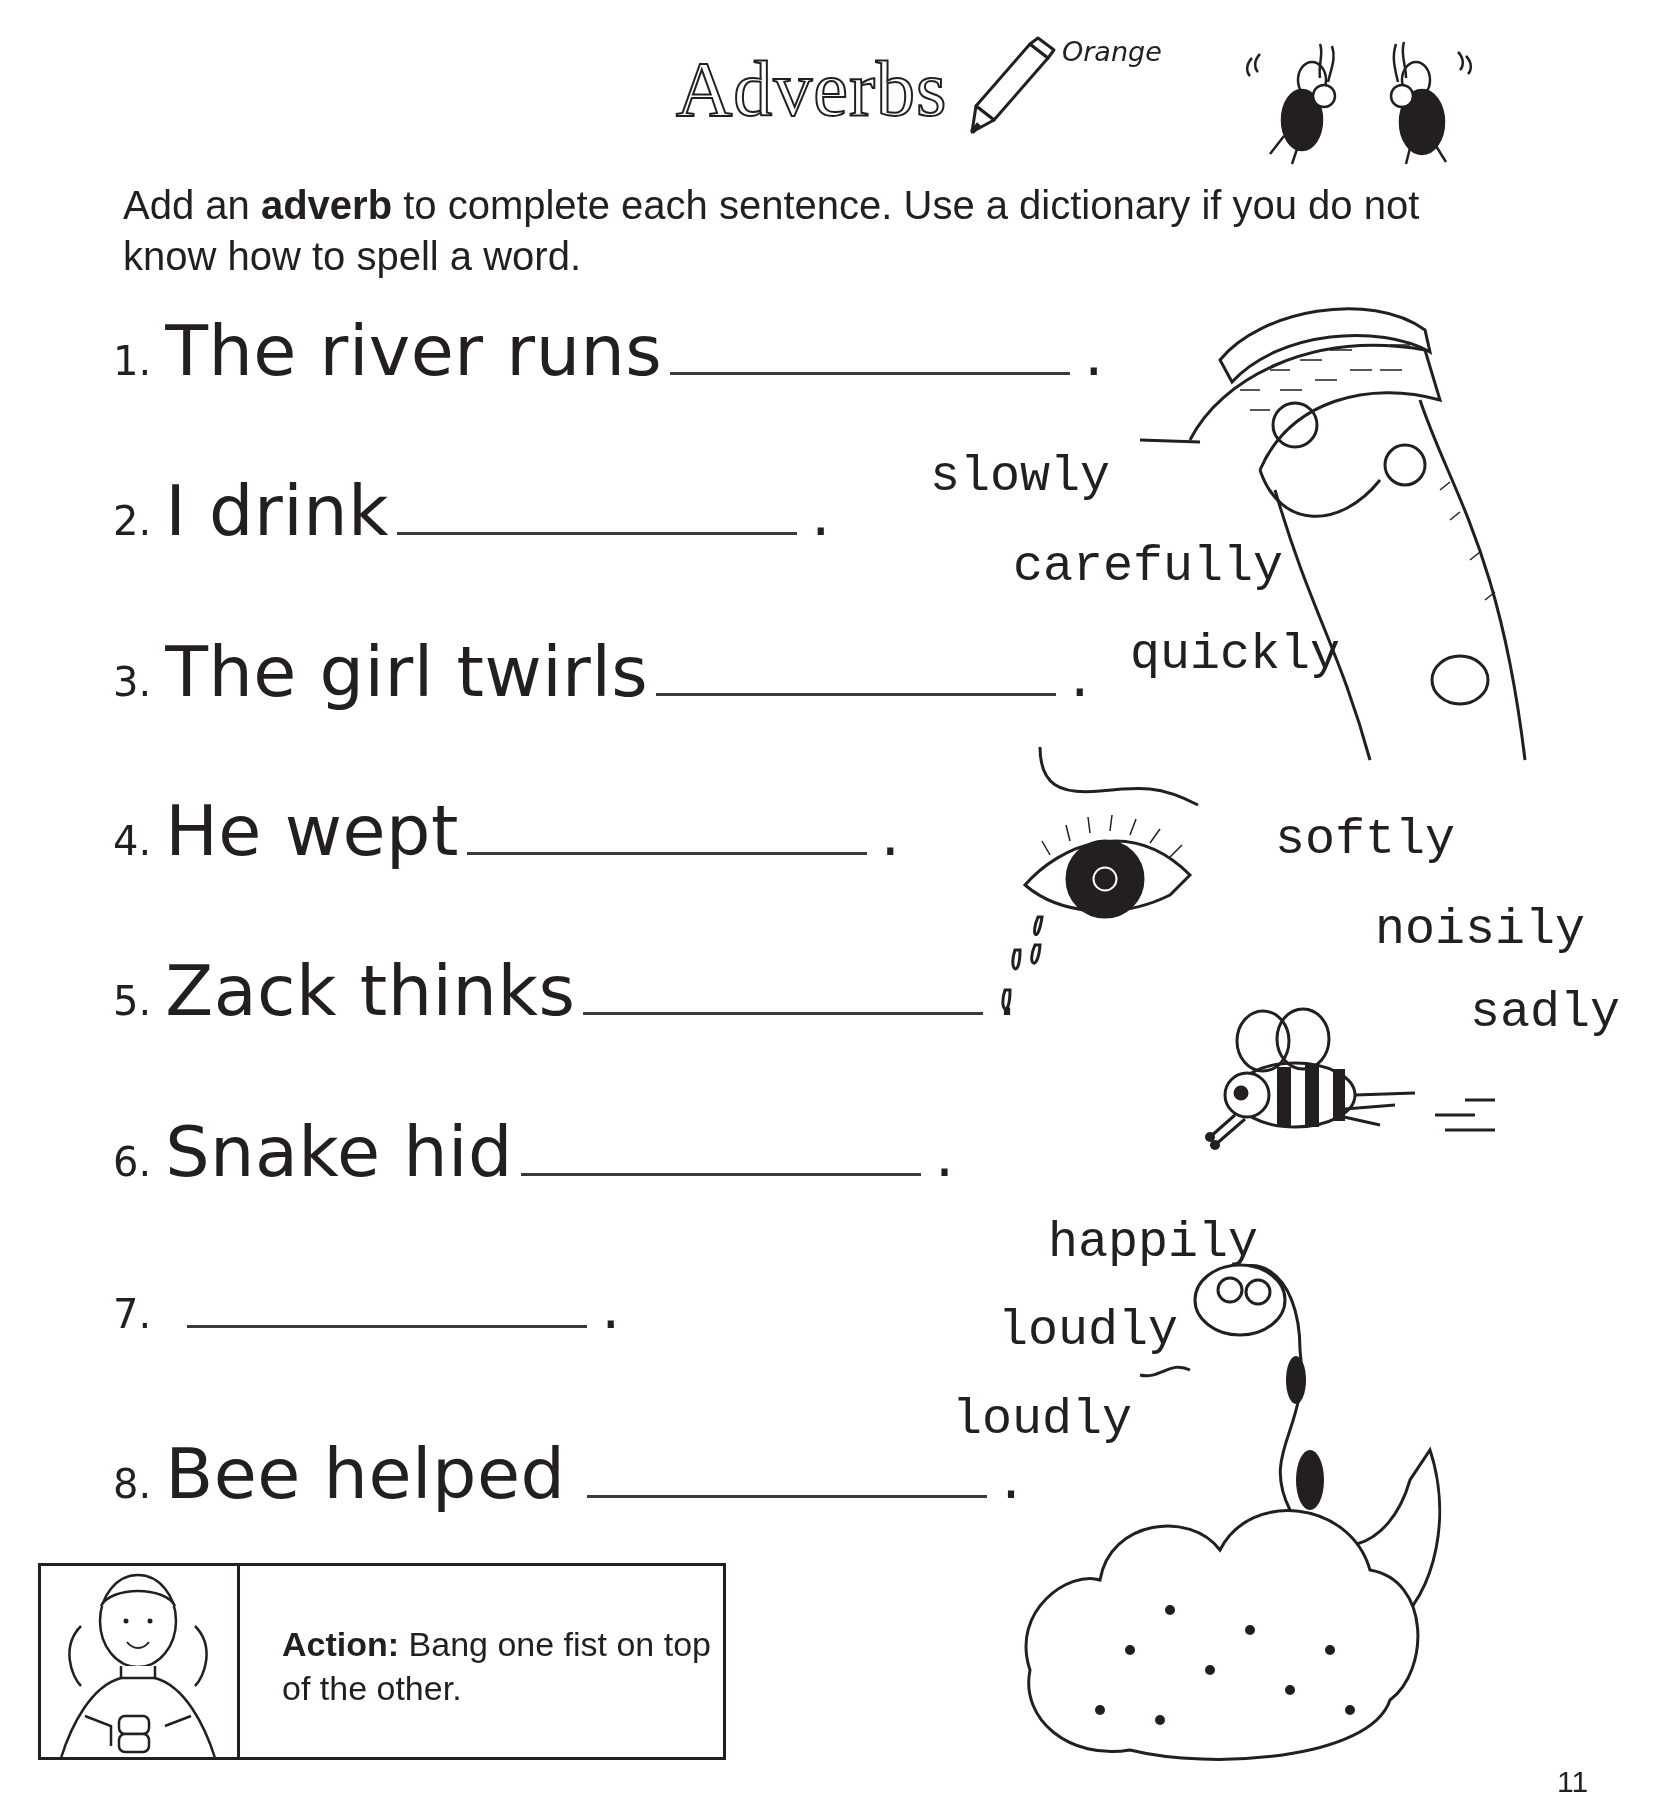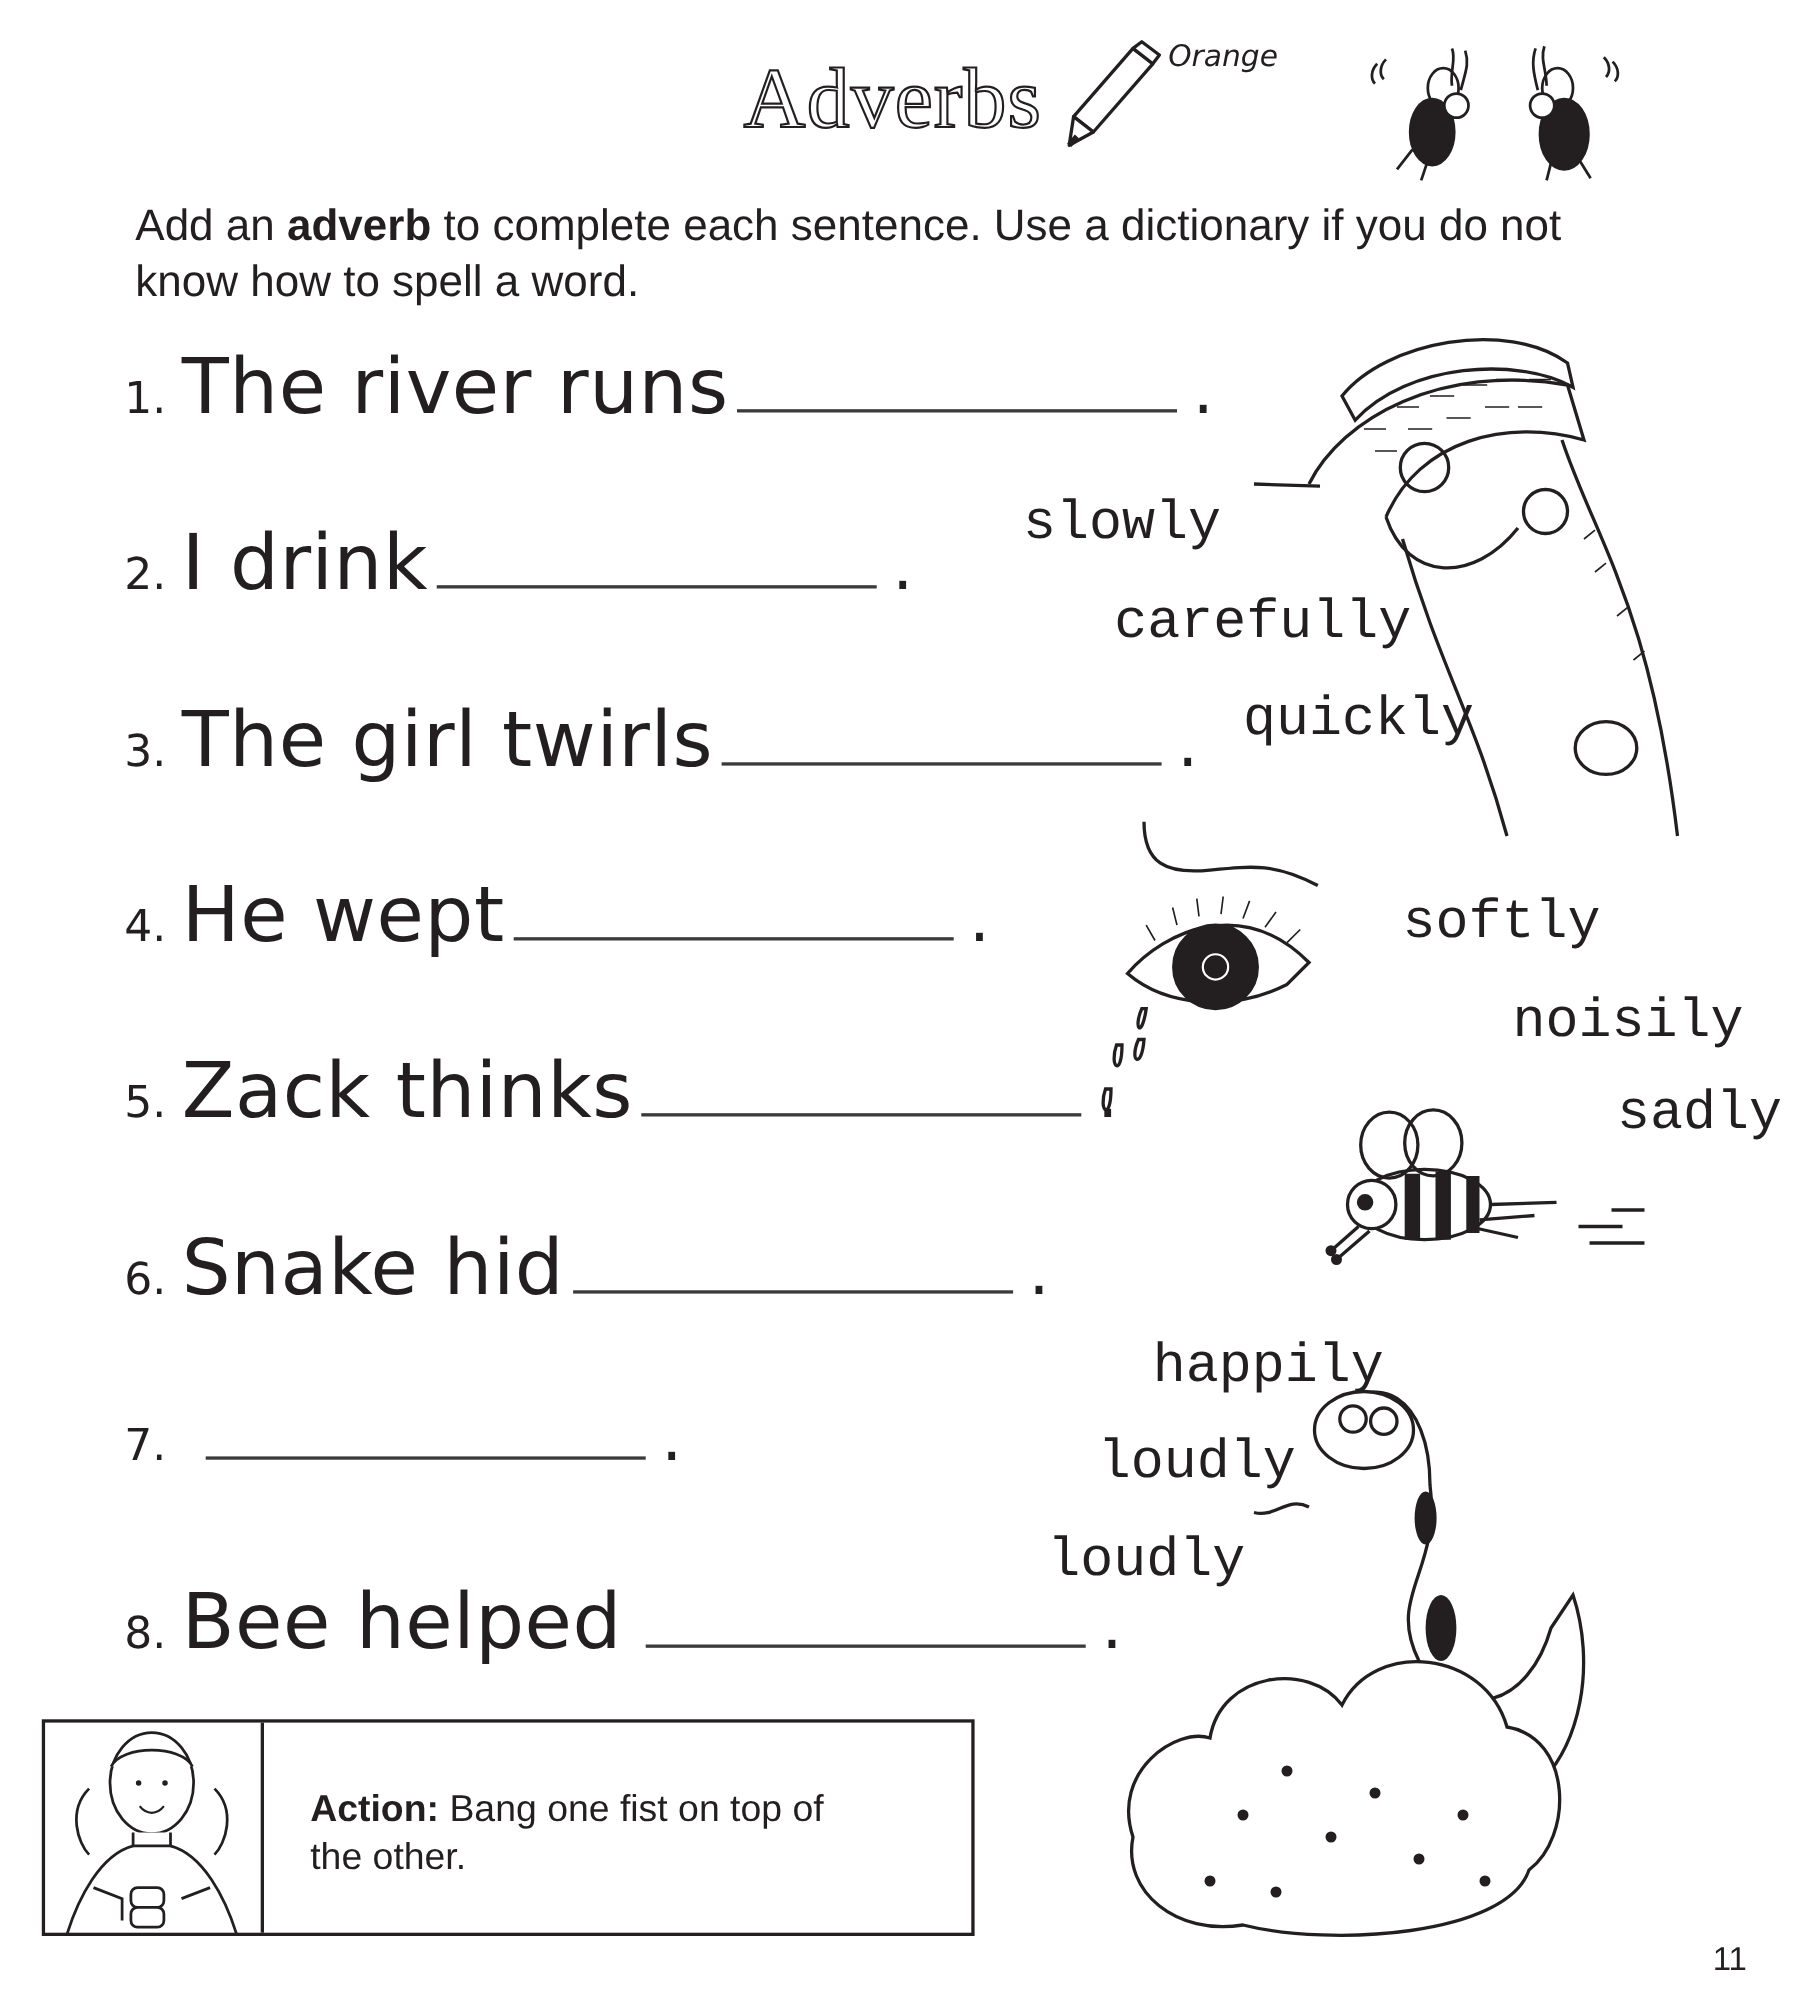--- a/index.html
+++ b/index.html
@@ -15,21 +15,21 @@
     font-size: 40px; line-height: 51px; color: #231f20;
   }
   .instructions b { font-weight: bold; }
   .sentence { left: 113px; height: 90px; font-family: "DejaVu Sans", sans-serif; white-space: nowrap; display: flex; align-items: baseline; }
   .num { font-size: 40px; margin-right: 14px; }
   .stem { font-size: 70px; letter-spacing: 0.5px; }
   .blank { display: inline-block; border-bottom: 3px solid #3a3a3a; width: 400px; height: 1px; margin-left: 8px; }
   .dot { font-size: 60px; margin-left: 14px; }
   .word { font-family: Liberation Mono, monospace; font-size: 50px; line-height: 1; }
   .action-box {
-    left: 38px; top: 1563px; width: 848px; height: 197px; border: 3px solid #231f20; display: flex; box-sizing: border-box;
+    left: 38px; top: 1563px; width: 688px; height: 197px; border: 3px solid #231f20; display: flex; box-sizing: border-box;
   }
   .action-pic { width: 196px; border-right: 3px solid #231f20; height: 100%; }
   .action-text {
     padding-left: 42px; padding-top: 56px; font-family: "Liberation Sans", sans-serif; font-size: 34px; line-height: 44px; width: 500px;
   }
   .page-num { left: 1557px; top: 1765px; font-family: "Liberation Sans", sans-serif; font-size: 30px; }
   svg { position: absolute; overflow: visible; }
 </style>
 </head>
 <body>

